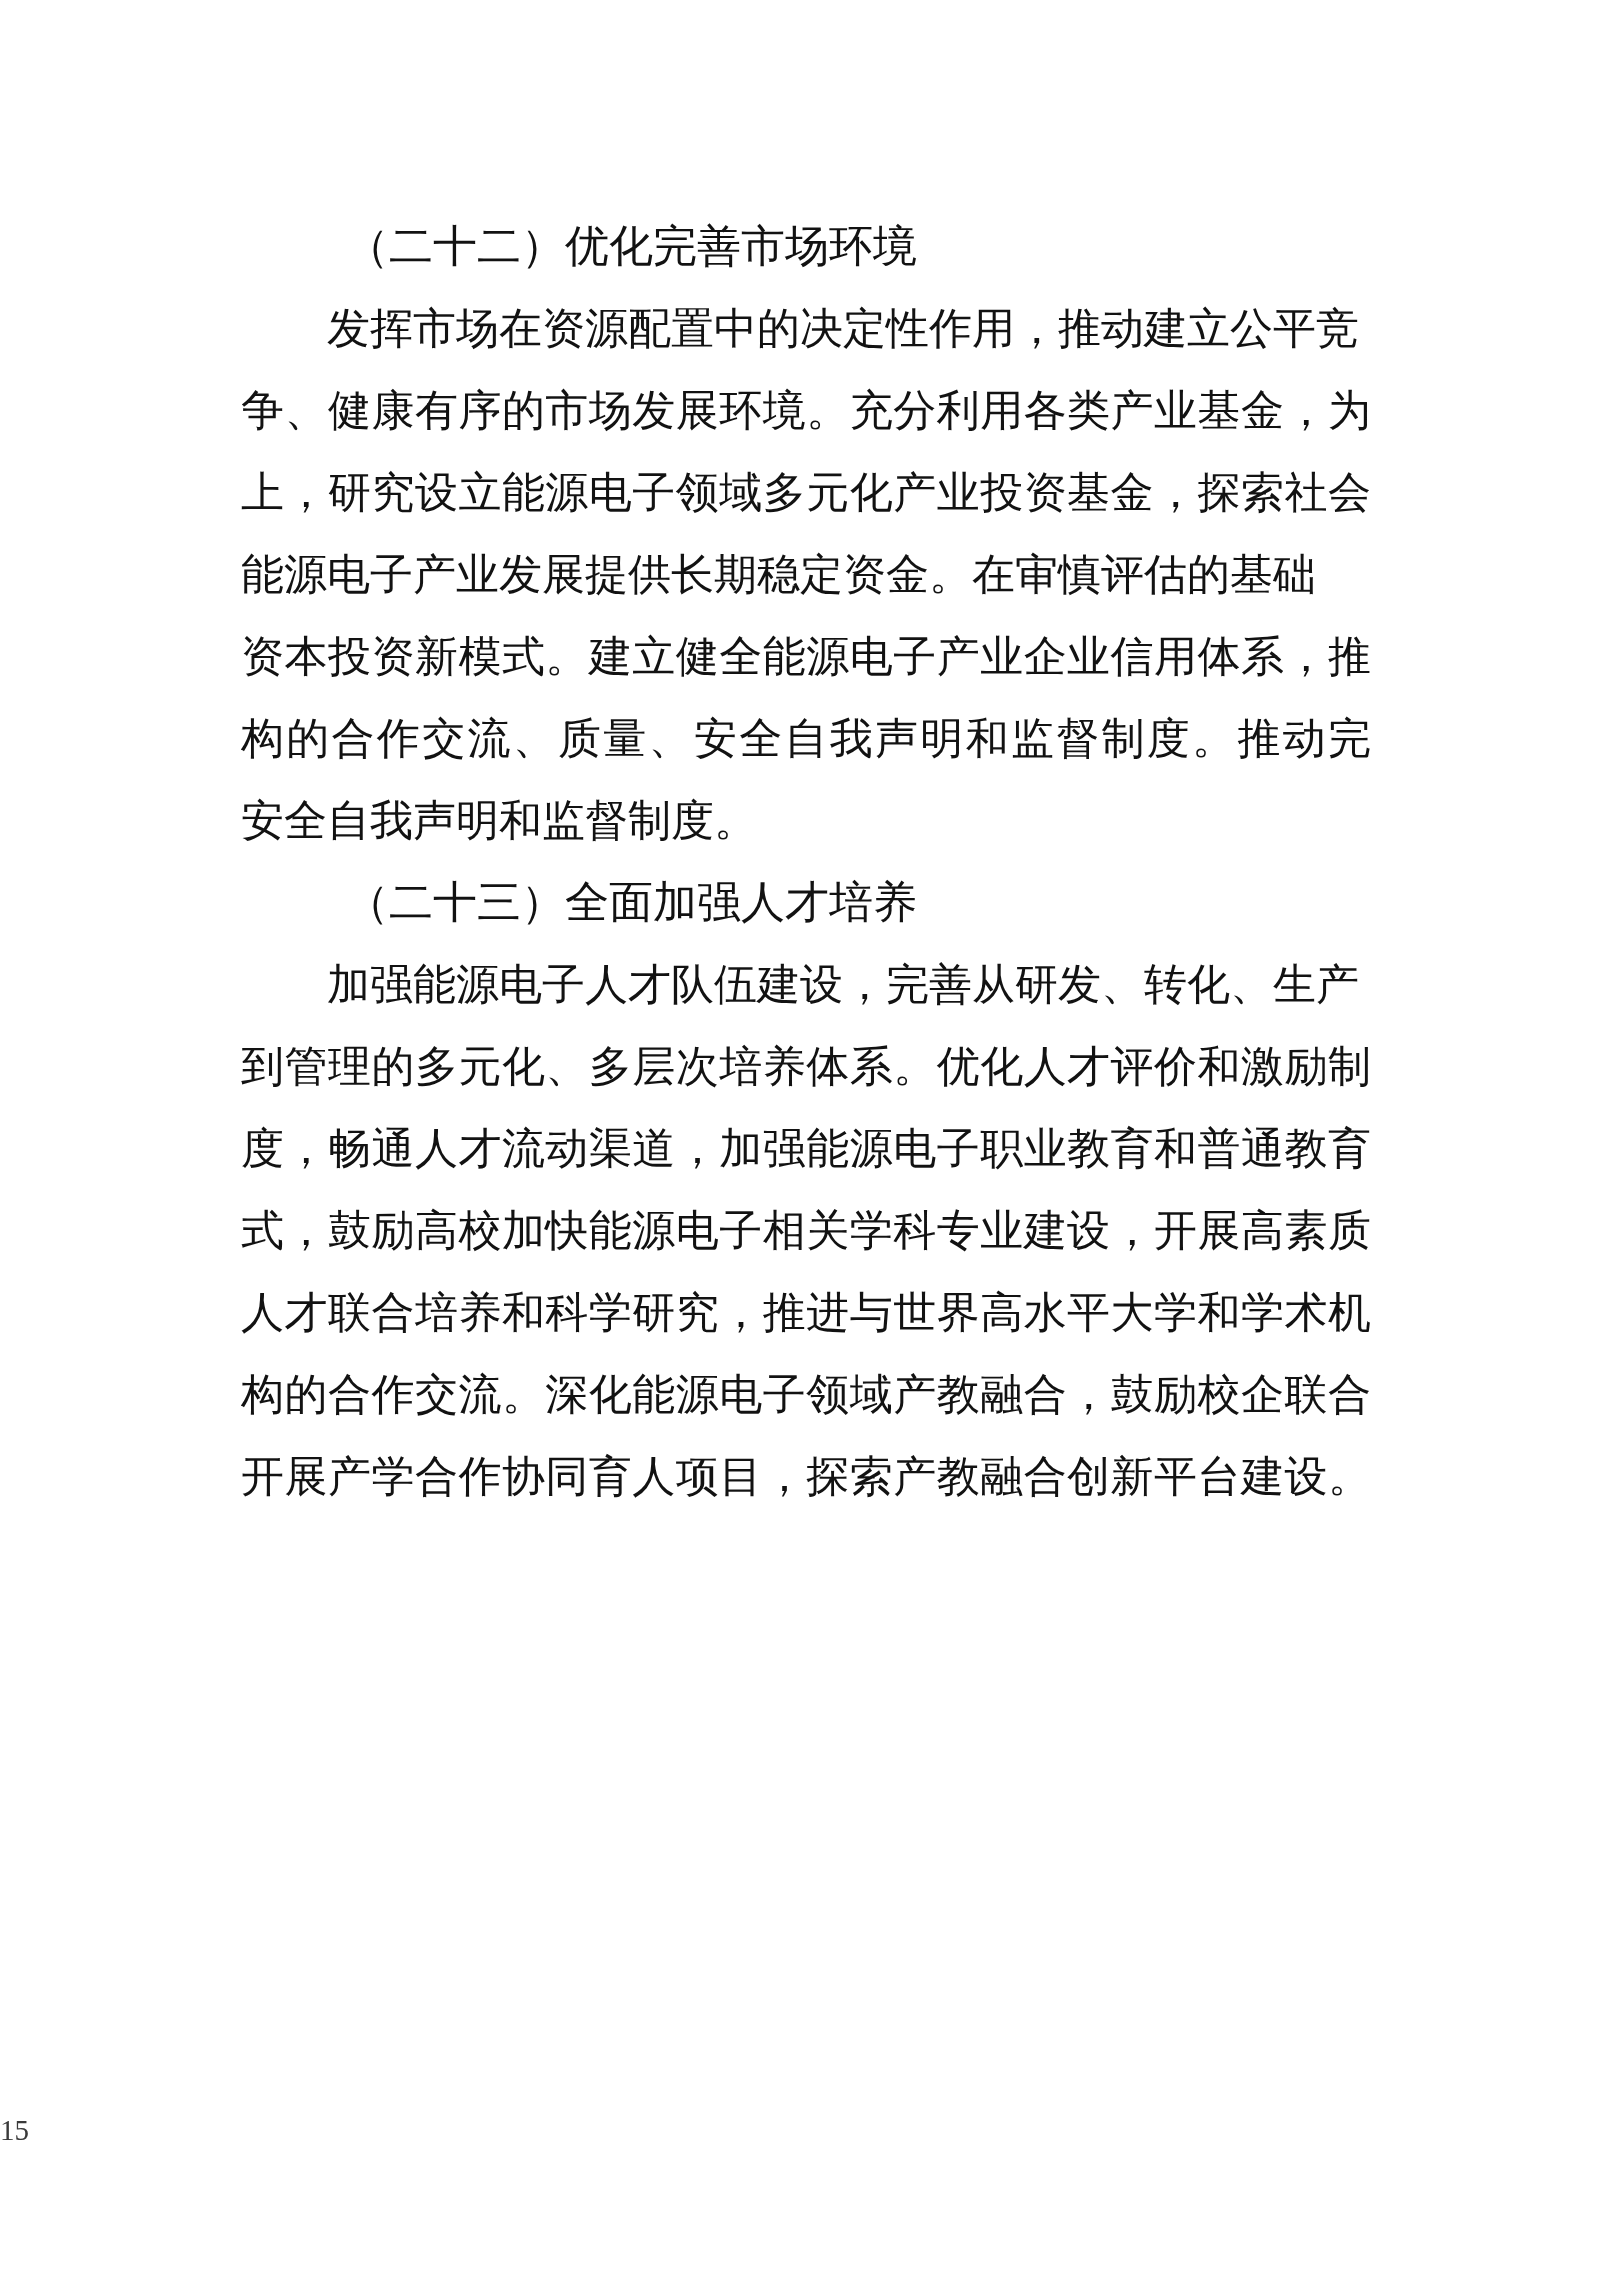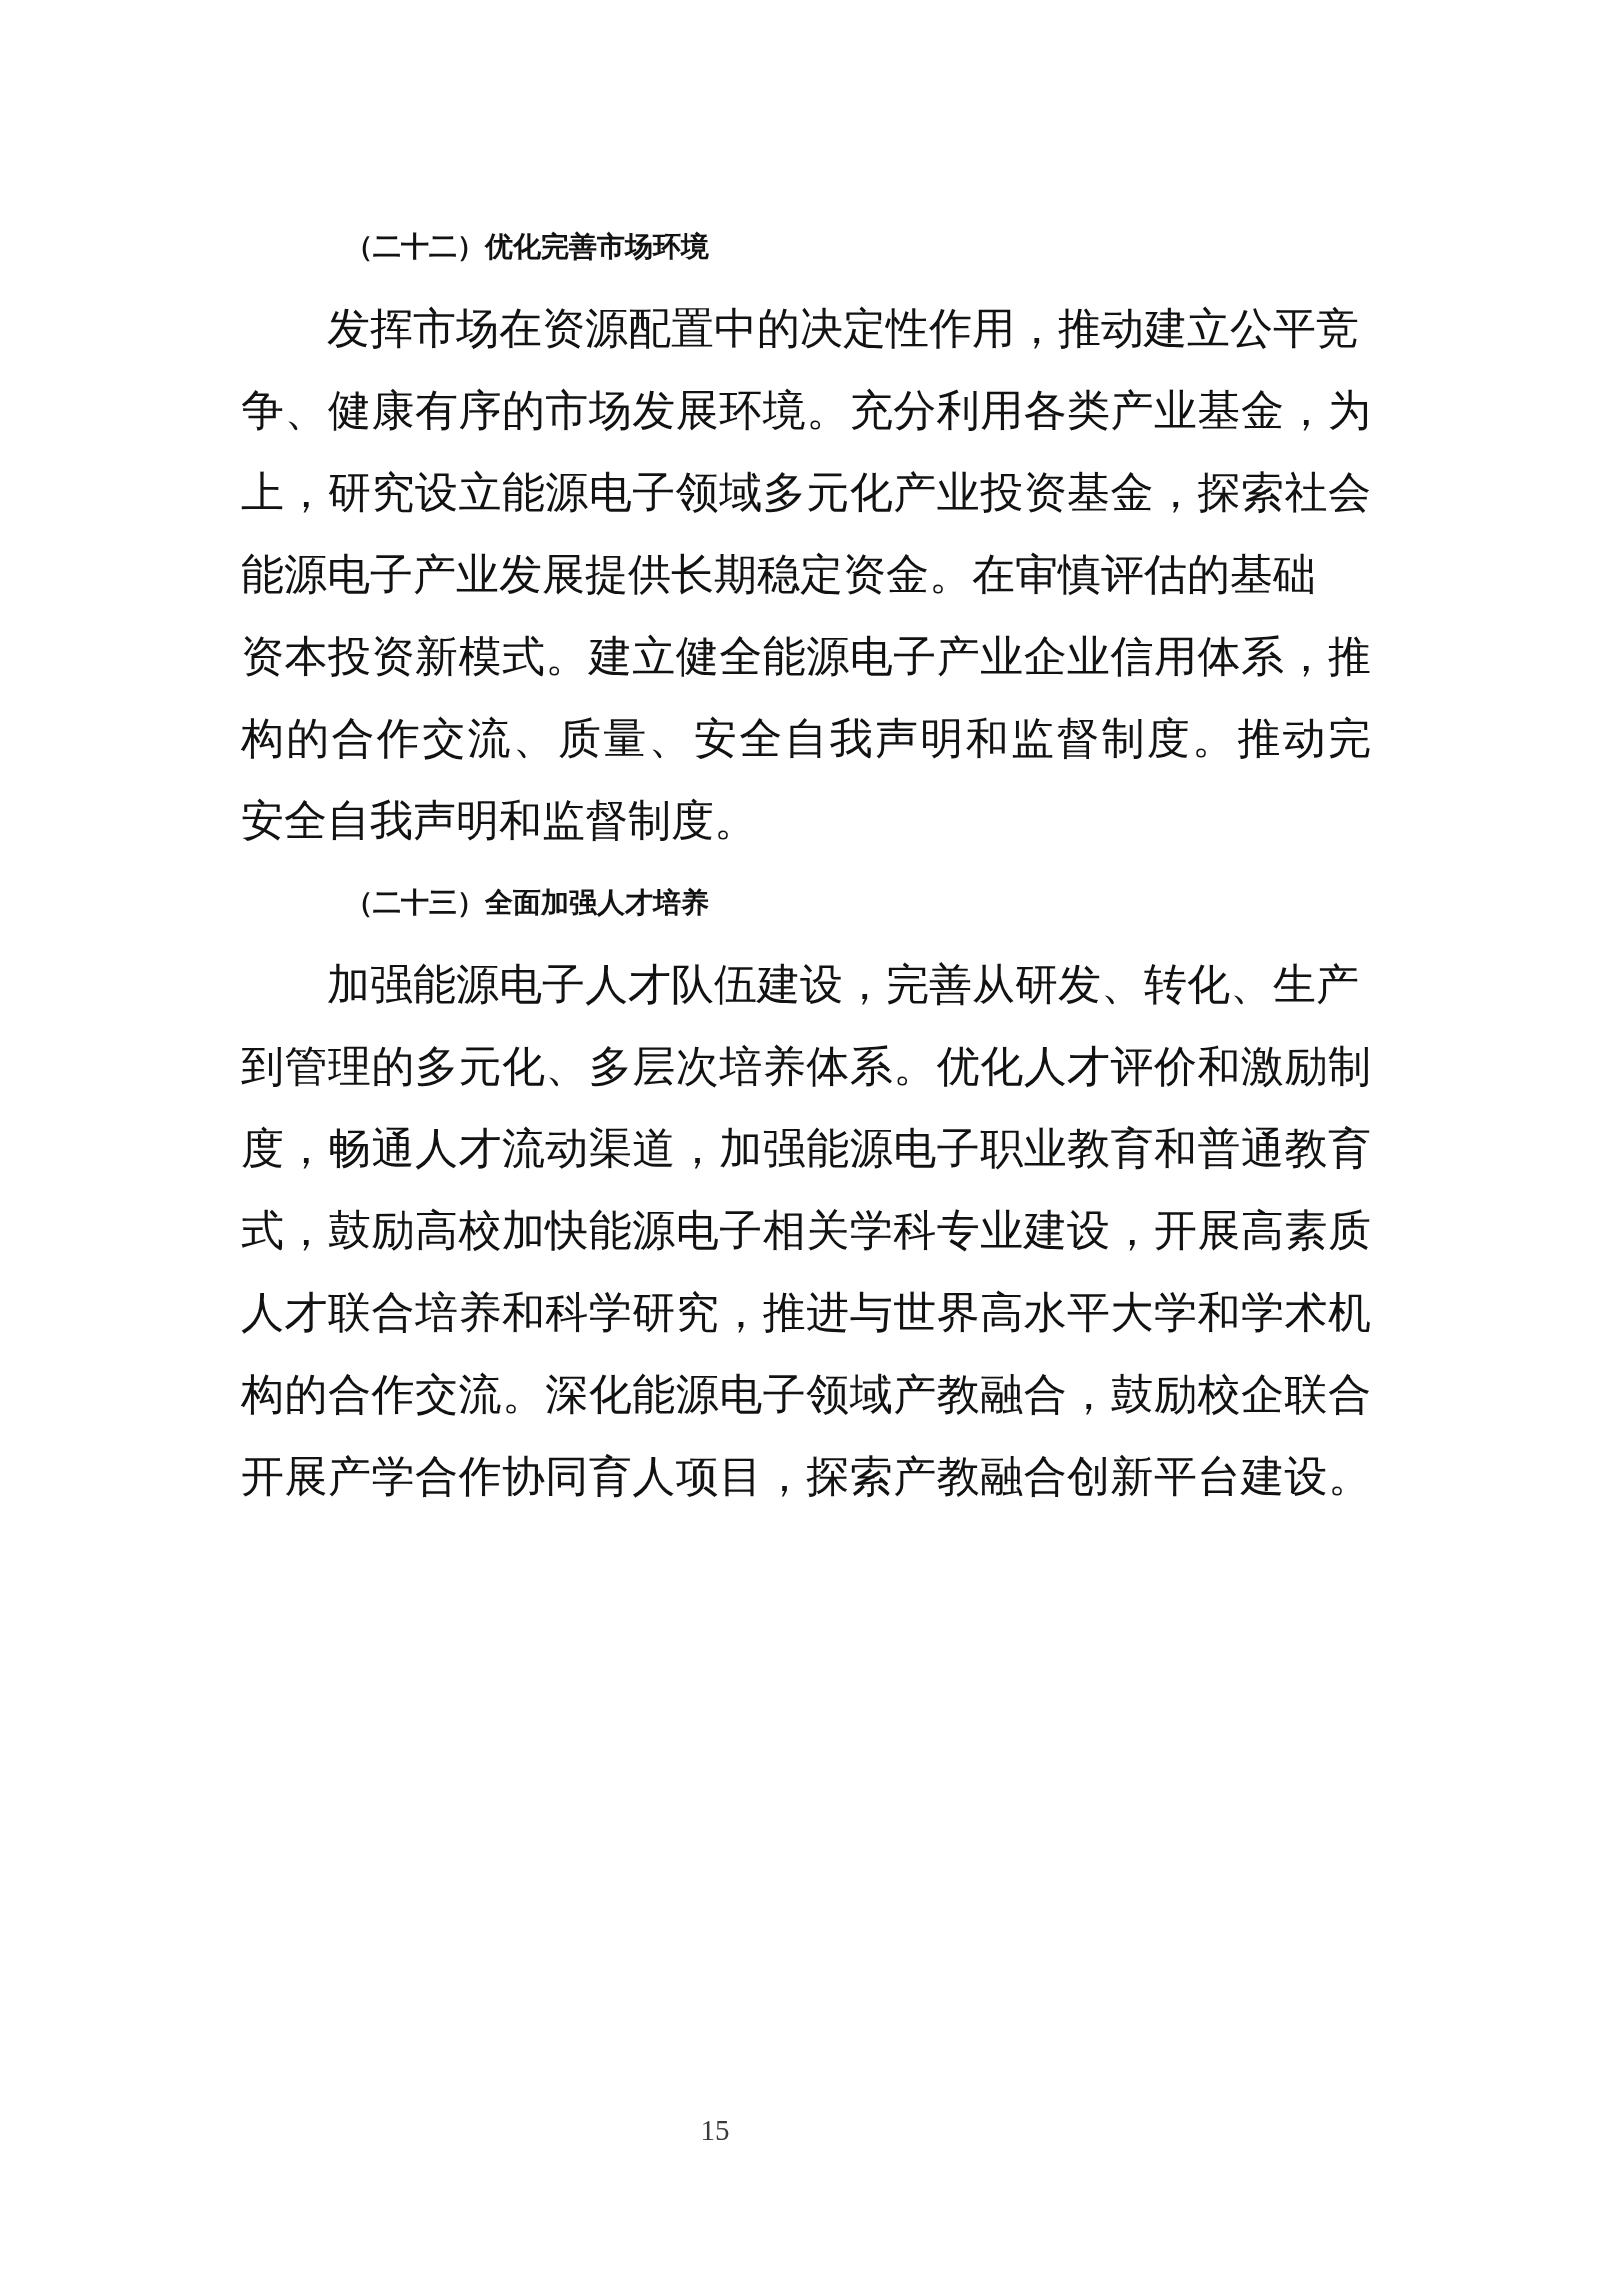--- a/index.html
+++ b/index.html
@@ -22,22 +22,22 @@
   }
   .doc {
     position: absolute;
     left: 241px;
     top: 206px;
     width: 1130px;
   }
   .heading {
     height: 82px;
     line-height: 82px;
-    font-size: 28px;
-    font-weight: bold;
+    font-size: 44px;
+    font-weight: normal;
     text-indent: 104px;
     white-space: nowrap;
     letter-spacing: 0px;
   }
   .line {
     height: 82px;
     line-height: 82px;
     font-size: 43px;
     text-align: justify;
     text-align-last: justify;
@@ -48,21 +48,20 @@
   }
   .line.short {
     text-align: right;
     text-align-last: left;
   }
   .page-number {
     position: absolute;
     top: 2111px;
     left: 0;
     width: 1430px;
-    text-align: center;
     font-size: 29px;
     line-height: 39px;
     color: #3a3a3a;
     font-family: "Liberation Serif", "DejaVu Serif", serif;
   }
 </style>
 </head>
 <body>
 
 <div class="page">

